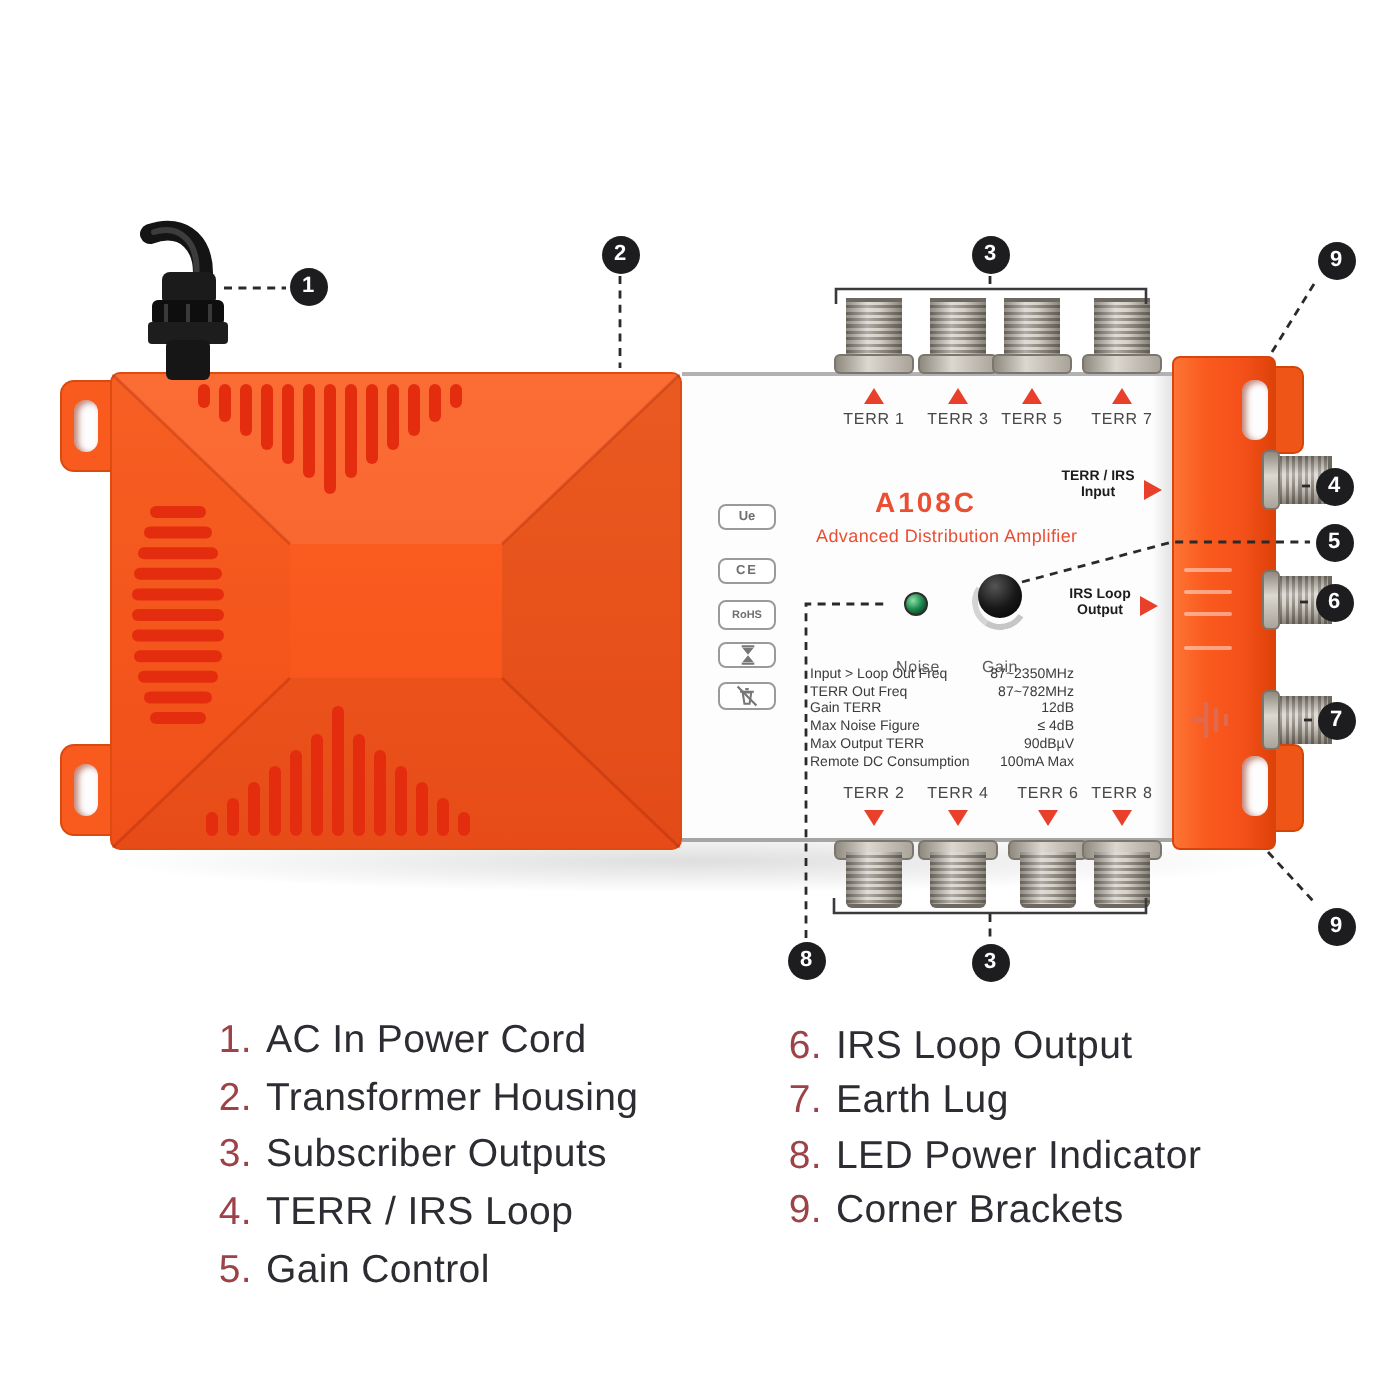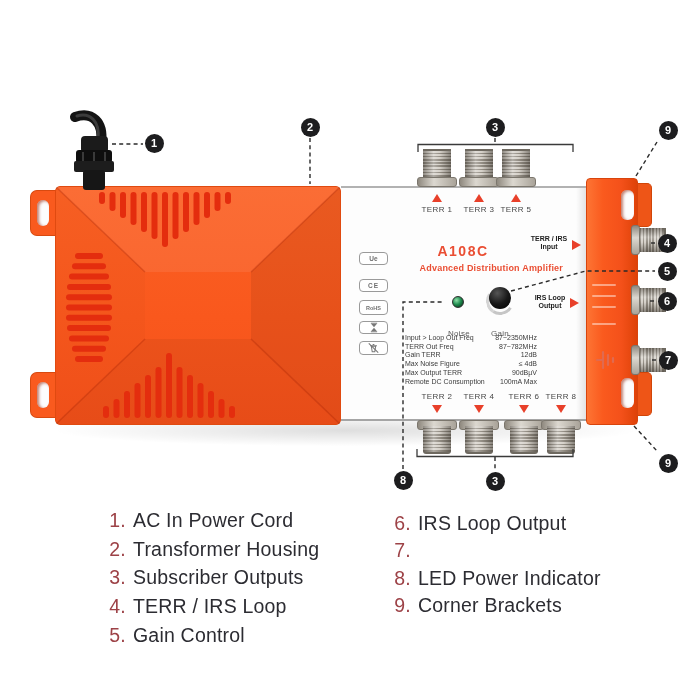--- a/index.html
+++ b/index.html
@@ -21,21 +21,21 @@
     background:#fdfdfd;box-shadow:inset 2px 1px 3px rgba(140,25,0,0.55);}
 
   
   .panel{left:341px;top:186px;width:245px;height:235px;background:#fdfdfd;
     border-top:2px solid #b2b2b2;border-bottom:2px solid #a5a5a5;box-sizing:border-box;z-index:1;}
   .panel-shade{position:absolute;right:0;top:0;width:10px;height:100%;
     background:linear-gradient(90deg,rgba(0,0,0,0),rgba(0,0,0,0.10));}
 
   .model{left:409px;top:243px;width:108px;text-align:center;font-size:14px;font-weight:bold;
     letter-spacing:1.5px;color:#ea4e33;z-index:2;}
-  .subtitle{left:408px;top:263px;width:155px;text-align:right;font-size:9px;font-weight:bold;
+  .subtitle{left:408px;top:263px;width:155px;text-align:left;font-size:9px;font-weight:normal;
     color:#ea4e33;letter-spacing:0.2px;z-index:2;}
 
   .badge{left:359px;width:29px;height:13px;border:1px solid #9a9a9a;border-radius:4px;
     display:flex;align-items:center;justify-content:center;font-size:6.5px;font-weight:bold;
     color:#6f6f6f;background:#fff;box-sizing:border-box;z-index:2;}
 
   .led{left:452px;top:296px;width:12px;height:12px;border-radius:50%;
     background:radial-gradient(circle at 35% 32%,#8fdfa9 0%,#1d8a4d 48%,#0b3a20 88%);
     border:1px solid #2e2e2e;box-sizing:border-box;z-index:2;}
   .knob-cres{left:486px;top:287px;width:28px;height:28px;border-radius:50%;
@@ -252,20 +252,26 @@
     <div class="thread-v" style="top:0;height:32px"></div>
     <div class="flange" style="top:28px"></div>
     <div class="tri-up" style="top:45px"></div>
     <div class="port-label" style="top:56px">TERR 3</div>
   </div>
   <div class="abs port" style="left:496px;top:149px;height:66px">
     <div class="thread-v" style="top:0;height:32px"></div>
     <div class="flange" style="top:28px"></div>
     <div class="tri-up" style="top:45px"></div>
     <div class="port-label" style="top:56px">TERR 5</div>
+  </div>
+  <div class="abs port" style="left:541px;top:149px;height:66px">
+    <div class="thread-v" style="top:0;height:32px"></div>
+    <div class="flange" style="top:28px"></div>
+    <div class="tri-up" style="top:45px"></div>
+    <div class="port-label" style="top:56px">TERR 7</div>
   </div>
 
   <div class="abs port" style="left:417px;top:392px;height:64px">
     <div class="port-label" style="top:0">TERR 2</div>
     <div class="tri-down" style="top:13px"></div>
     <div class="flange" style="top:28px"></div>
     <div class="thread-v" style="top:34px;height:28px;border-top:none;border-bottom:2px solid #6e6960;border-radius:0 0 3px 3px"></div>
   </div>
   <div class="abs port" style="left:459px;top:392px;height:64px">
     <div class="port-label" style="top:0">TERR 4</div>
@@ -376,20 +382,21 @@
   <div class="abs lg-row" style="left:100px;top:624px">
     <span class="lg-num lg-num-l">5.</span>
     <span>Gain Control</span>
   </div>
   <div class="abs lg-row" style="left:392px;top:512px">
     <span class="lg-num lg-num-r">6.</span>
     <span>IRS Loop Output</span>
   </div>
   <div class="abs lg-row" style="left:392px;top:539px">
     <span class="lg-num lg-num-r">7.</span>
+    <span>Earth Lug</span>
   </div>
   <div class="abs lg-row" style="left:392px;top:567px">
     <span class="lg-num lg-num-r">8.</span>
     <span>LED Power Indicator</span>
   </div>
   <div class="abs lg-row" style="left:392px;top:594px">
     <span class="lg-num lg-num-r">9.</span>
     <span>Corner Brackets</span>
   </div>
 

